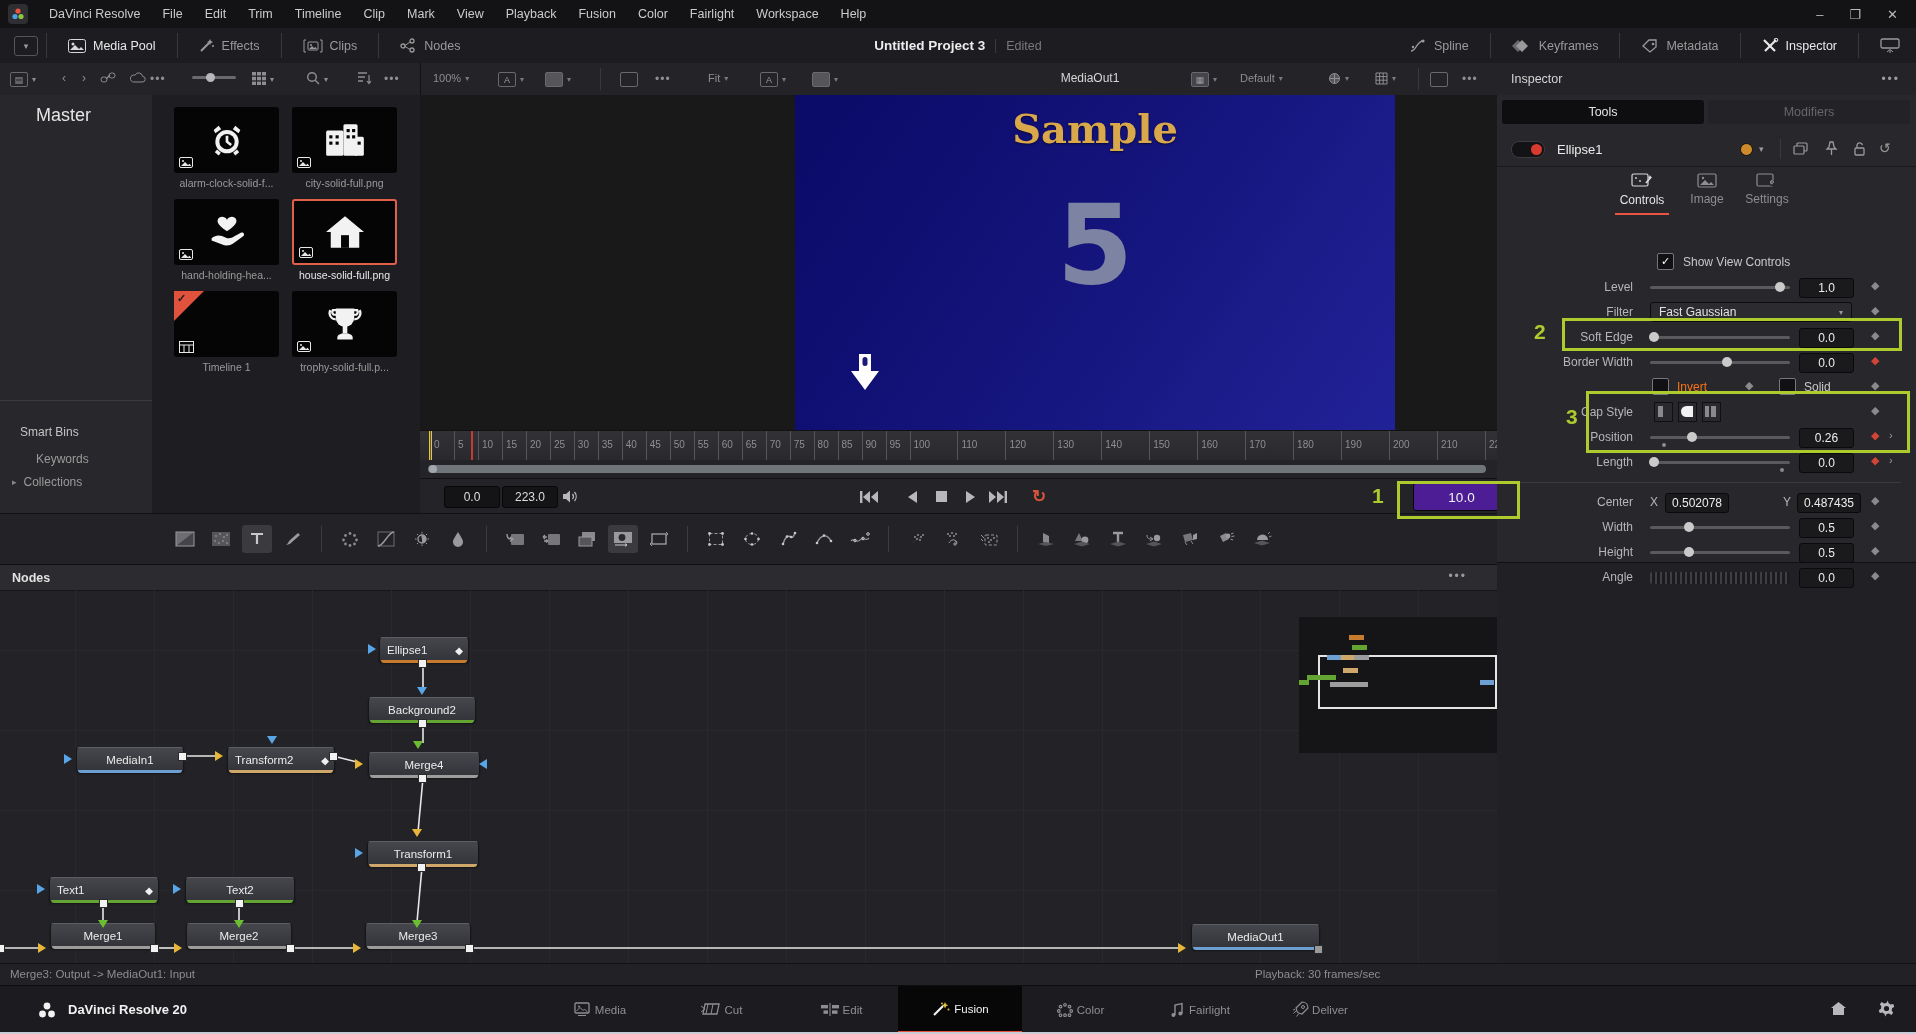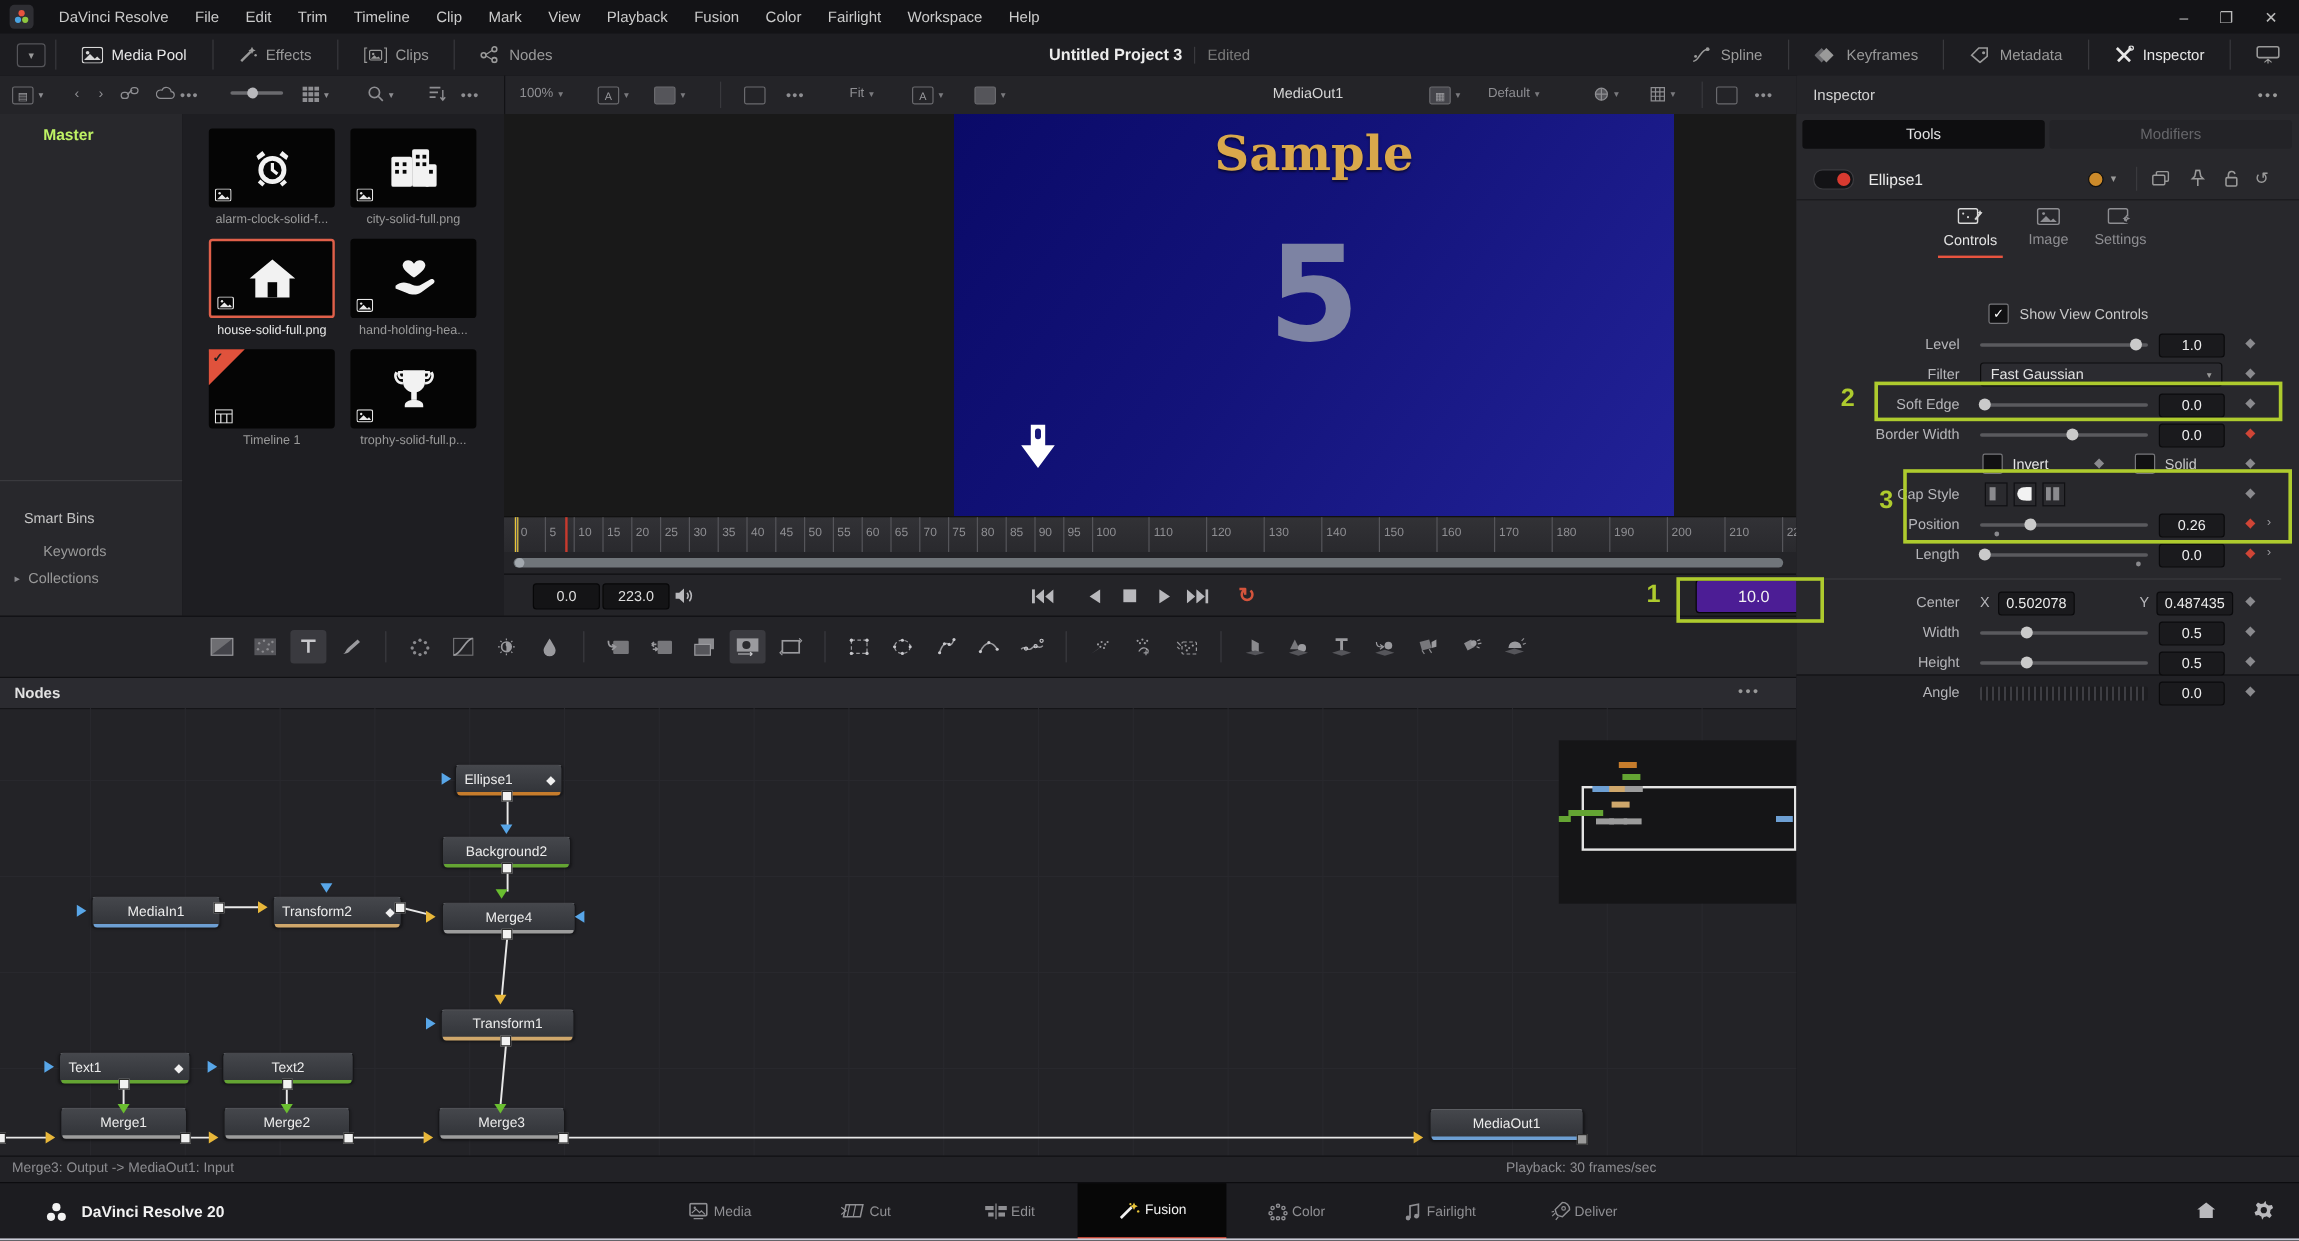--- a/index.html
+++ b/index.html
@@ -28,21 +28,21 @@
 
   
   #subrow{left:0;top:63px;width:1916px;height:32px;background:#242428;border-bottom:1px solid #111114;}
   .mini-ic{color:#8e8e92;font-size:12px;display:flex;align-items:center;gap:2px;}
   .dd{color:#8e8e92;font-size:11px;display:flex;align-items:center;gap:4px;}
   .dd .chev{font-size:8px;color:#7a7a7e;}
   .boxed{width:16px;height:13px;border:1px solid #6a6a6e;border-radius:2px;font-size:9px;display:flex;align-items:center;justify-content:center;color:#9a9a9e;}
 
   
   #bins-panel{left:0;top:95px;width:152px;height:428px;background:#28282c;border-right:1px solid #151518;}
-  #bin-master{padding:10px 0 0 36px;color:#bef264;font-size:13px;font-weight:bold;}
+  #bin-master{padding:10px 0 0 36px;color:#e5e5e5;font-size:18px;}
   #smartbins-divider{position:absolute;left:0;top:305px;width:152px;height:1px;background:#3a3a3e;}
   #smart-bins-label{position:absolute;left:20px;top:330px;color:#c4c4c4;font-size:12px;}
   #keywords-item{position:absolute;left:36px;top:357px;color:#9a9a9a;font-size:12px;}
   #collections-item{position:absolute;left:12px;top:380px;color:#9a9a9a;font-size:12px;display:flex;gap:7px;align-items:center;}
   #thumbs-panel{left:152px;top:95px;width:268px;height:428px;background:#1e1e22;border-right:1px solid #0e0e11;}
   .thumb-grid{position:absolute;left:22px;top:12px;display:grid;grid-template-columns:105px 105px;column-gap:13px;row-gap:10px;}
   .media-item{width:105px;}
   .thumb{width:105px;height:66px;background:#050505;border-radius:3px;position:relative;display:flex;align-items:center;justify-content:center;box-sizing:border-box;}
   .thumb.selected{border:2px solid #e0604a;}
   .thumb .badge{position:absolute;left:5px;bottom:5px;width:14px;height:11px;}
@@ -463,55 +463,55 @@
                 <rect x="0.5" y="0.5" width="13" height="10" rx="1.5" fill="none" stroke="#e8e8e8"></rect>
                 <circle cx="4" cy="4" r="1" fill="#e8e8e8"></circle>
                 <path d="M2 9 L6 5 L9 8 L10.5 6.8 L12 8.5 V9 Z" fill="#e8e8e8"></path>
               </svg>
             </span>
         </div>
         <div class="media-label">city-solid-full.png</div>
       </div>
 
       <div class="media-item">
+        <div class="thumb">
+            <span>
+              <svg width="40" height="38" viewBox="0 0 26 24" fill="#f2f2f2">
+                <path d="M13 4 C14.5 1.5 18 1.5 19 4 C20 6.5 16 9.5 13 11.5 C10 9.5 6 6.5 7 4 C8 1.5 11.5 1.5 13 4 Z"></path>
+                <path d="M3 16 C6 13.5 9 14 12 15.5 C14 16.5 16 16 17.5 15 L22 12.5 C23.5 11.8 25 13.5 23.5 14.8 L17 19.5 C15 21 12 21.2 9.5 20 L3 17.5 Z"></path>
+              </svg>
+            </span>
+          <span class="badge">
+              <svg width="14" height="11" viewBox="0 0 14 11">
+                <rect x="0.5" y="0.5" width="13" height="10" rx="1.5" fill="none" stroke="#e8e8e8"></rect>
+                <circle cx="4" cy="4" r="1" fill="#e8e8e8"></circle>
+                <path d="M2 9 L6 5 L9 8 L10.5 6.8 L12 8.5 V9 Z" fill="#e8e8e8"></path>
+              </svg>
+            </span>
+        </div>
+        <div class="media-label">hand-holding-hea...</div>
+      </div>
+
+      <div class="media-item">
         <div class="thumb selected">
             <span>
               <svg width="42" height="38" viewBox="0 0 26 24" fill="#f2f2f2">
                 <path d="M13 2 L25 12 H22 V22 H4 V12 H1 Z"></path>
                 <rect x="10.5" y="14" width="5" height="8" fill="#050505"></rect>
               </svg>
             </span>
           <span class="badge">
               <svg width="14" height="11" viewBox="0 0 14 11">
                 <rect x="0.5" y="0.5" width="13" height="10" rx="1.5" fill="none" stroke="#e8e8e8"></rect>
                 <circle cx="4" cy="4" r="1" fill="#e8e8e8"></circle>
                 <path d="M2 9 L6 5 L9 8 L10.5 6.8 L12 8.5 V9 Z" fill="#e8e8e8"></path>
               </svg>
             </span>
         </div>
         <div class="media-label sel">house-solid-full.png</div>
-      </div>
-
-      <div class="media-item">
-        <div class="thumb">
-            <span>
-              <svg width="40" height="38" viewBox="0 0 26 24" fill="#f2f2f2">
-                <path d="M13 4 C14.5 1.5 18 1.5 19 4 C20 6.5 16 9.5 13 11.5 C10 9.5 6 6.5 7 4 C8 1.5 11.5 1.5 13 4 Z"></path>
-                <path d="M3 16 C6 13.5 9 14 12 15.5 C14 16.5 16 16 17.5 15 L22 12.5 C23.5 11.8 25 13.5 23.5 14.8 L17 19.5 C15 21 12 21.2 9.5 20 L3 17.5 Z"></path>
-              </svg>
-            </span>
-          <span class="badge">
-              <svg width="14" height="11" viewBox="0 0 14 11">
-                <rect x="0.5" y="0.5" width="13" height="10" rx="1.5" fill="none" stroke="#e8e8e8"></rect>
-                <circle cx="4" cy="4" r="1" fill="#e8e8e8"></circle>
-                <path d="M2 9 L6 5 L9 8 L10.5 6.8 L12 8.5 V9 Z" fill="#e8e8e8"></path>
-              </svg>
-            </span>
-        </div>
-        <div class="media-label">hand-holding-hea...</div>
       </div>
 
       <div class="media-item">
         <div class="thumb">
           <span class="tl-corner"></span>
           <span class="tl-check">✓</span>
           <span class="badge">
               <svg width="15" height="12" viewBox="0 0 15 12">
                 <rect x="0.5" y="0.5" width="14" height="11" fill="none" stroke="#e8e8e8"></rect>
                 <path d="M0.5 4 H14.5 M5 4 V11.5 M10 4 V11.5" stroke="#e8e8e8"></path>
@@ -1284,21 +1284,21 @@
           <span class="plabel">Border Width</span>
           <div class="pslider">
               <div class="handle" style="left:55%;"></div>
             </div>
           <div class="pvalue">0.0</div>
           <span class="pkey red">◆</span>
         </div>
 
         <div class="prow" style="top:125px;">
           <span class="pcheck abs" style="left:155px;top:3px;"></span>
-          <span class="abs" style="left:180px;top:5px;color:#e5e5e5;">Invert</span>
+          <span class="abs" style="left:180px;top:5px;color:#f97316;">Invert</span>
           <span class="abs" style="left:248px;top:4px;color:#8a8a8e;font-size:11px;">◆</span>
           <span class="pcheck abs" style="left:282px;top:3px;"></span>
           <span class="abs" style="left:307px;top:5px;color:#c8c8c8;">Solid</span>
           <span class="pkey">◆</span>
         </div>
 
         <div class="prow" style="top:150px;">
           <span class="plabel">Cap Style</span>
           <span class="abs" style="left:157px;top:2px;width:17px;height:18px;background:#2a2a2e;border:1px solid #101013;">
               <span style="position:absolute;left:3px;top:3px;width:5px;height:11px;background:#8a8a8e;"></span>

